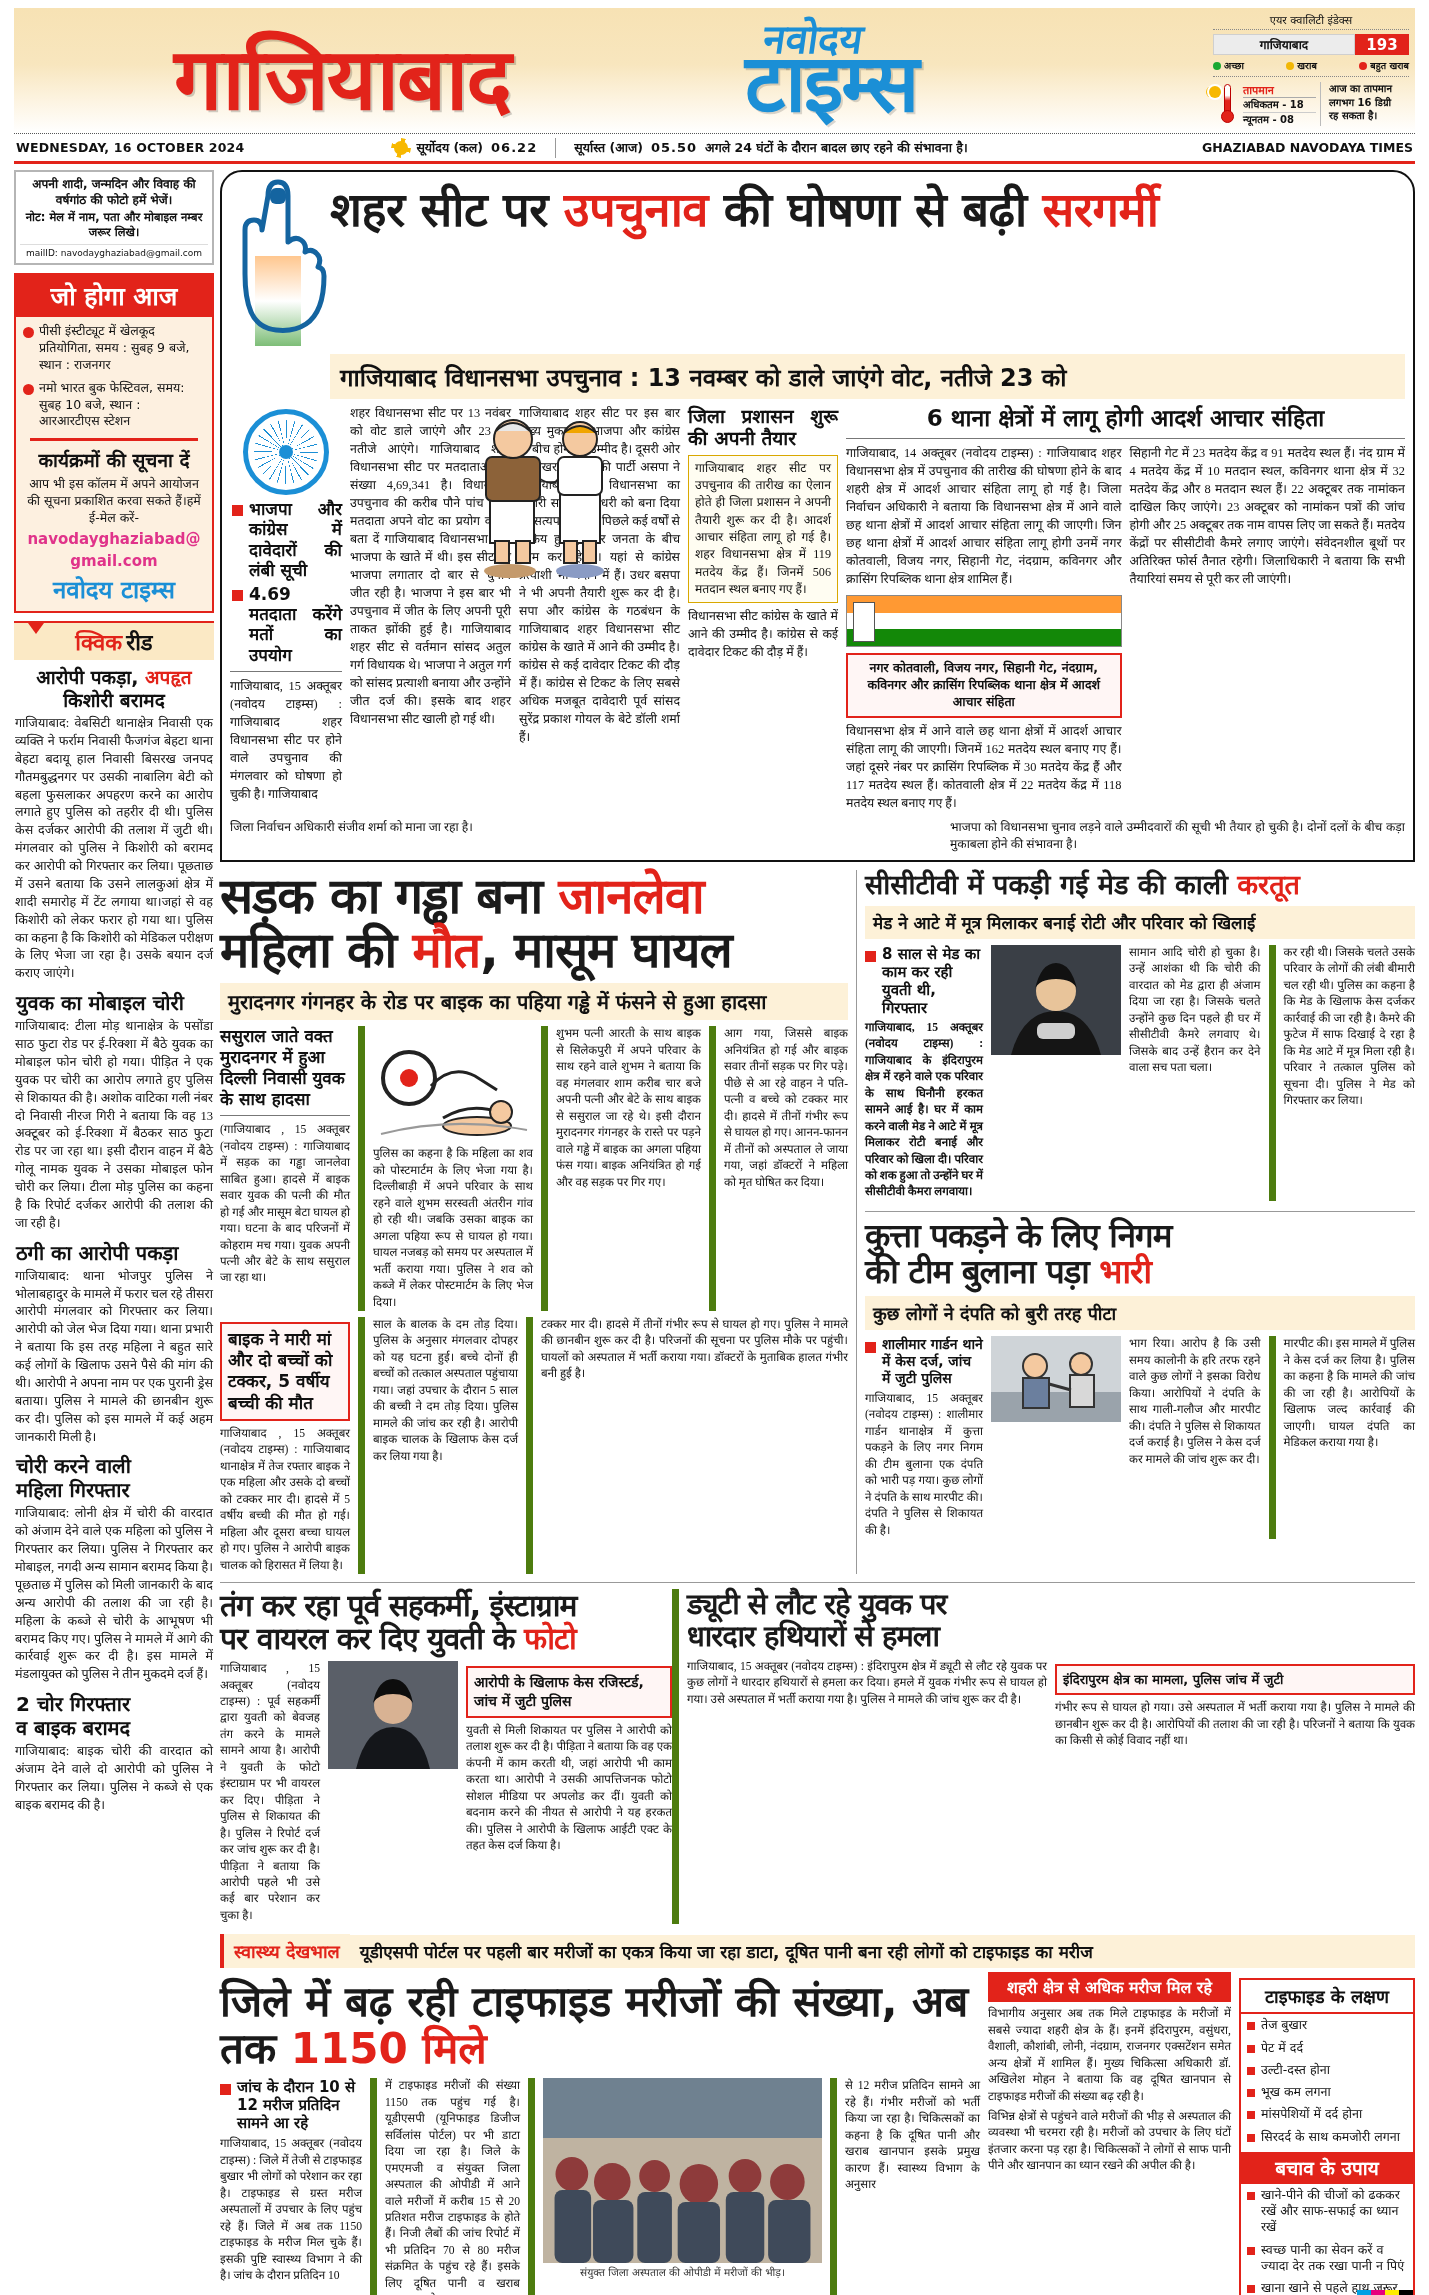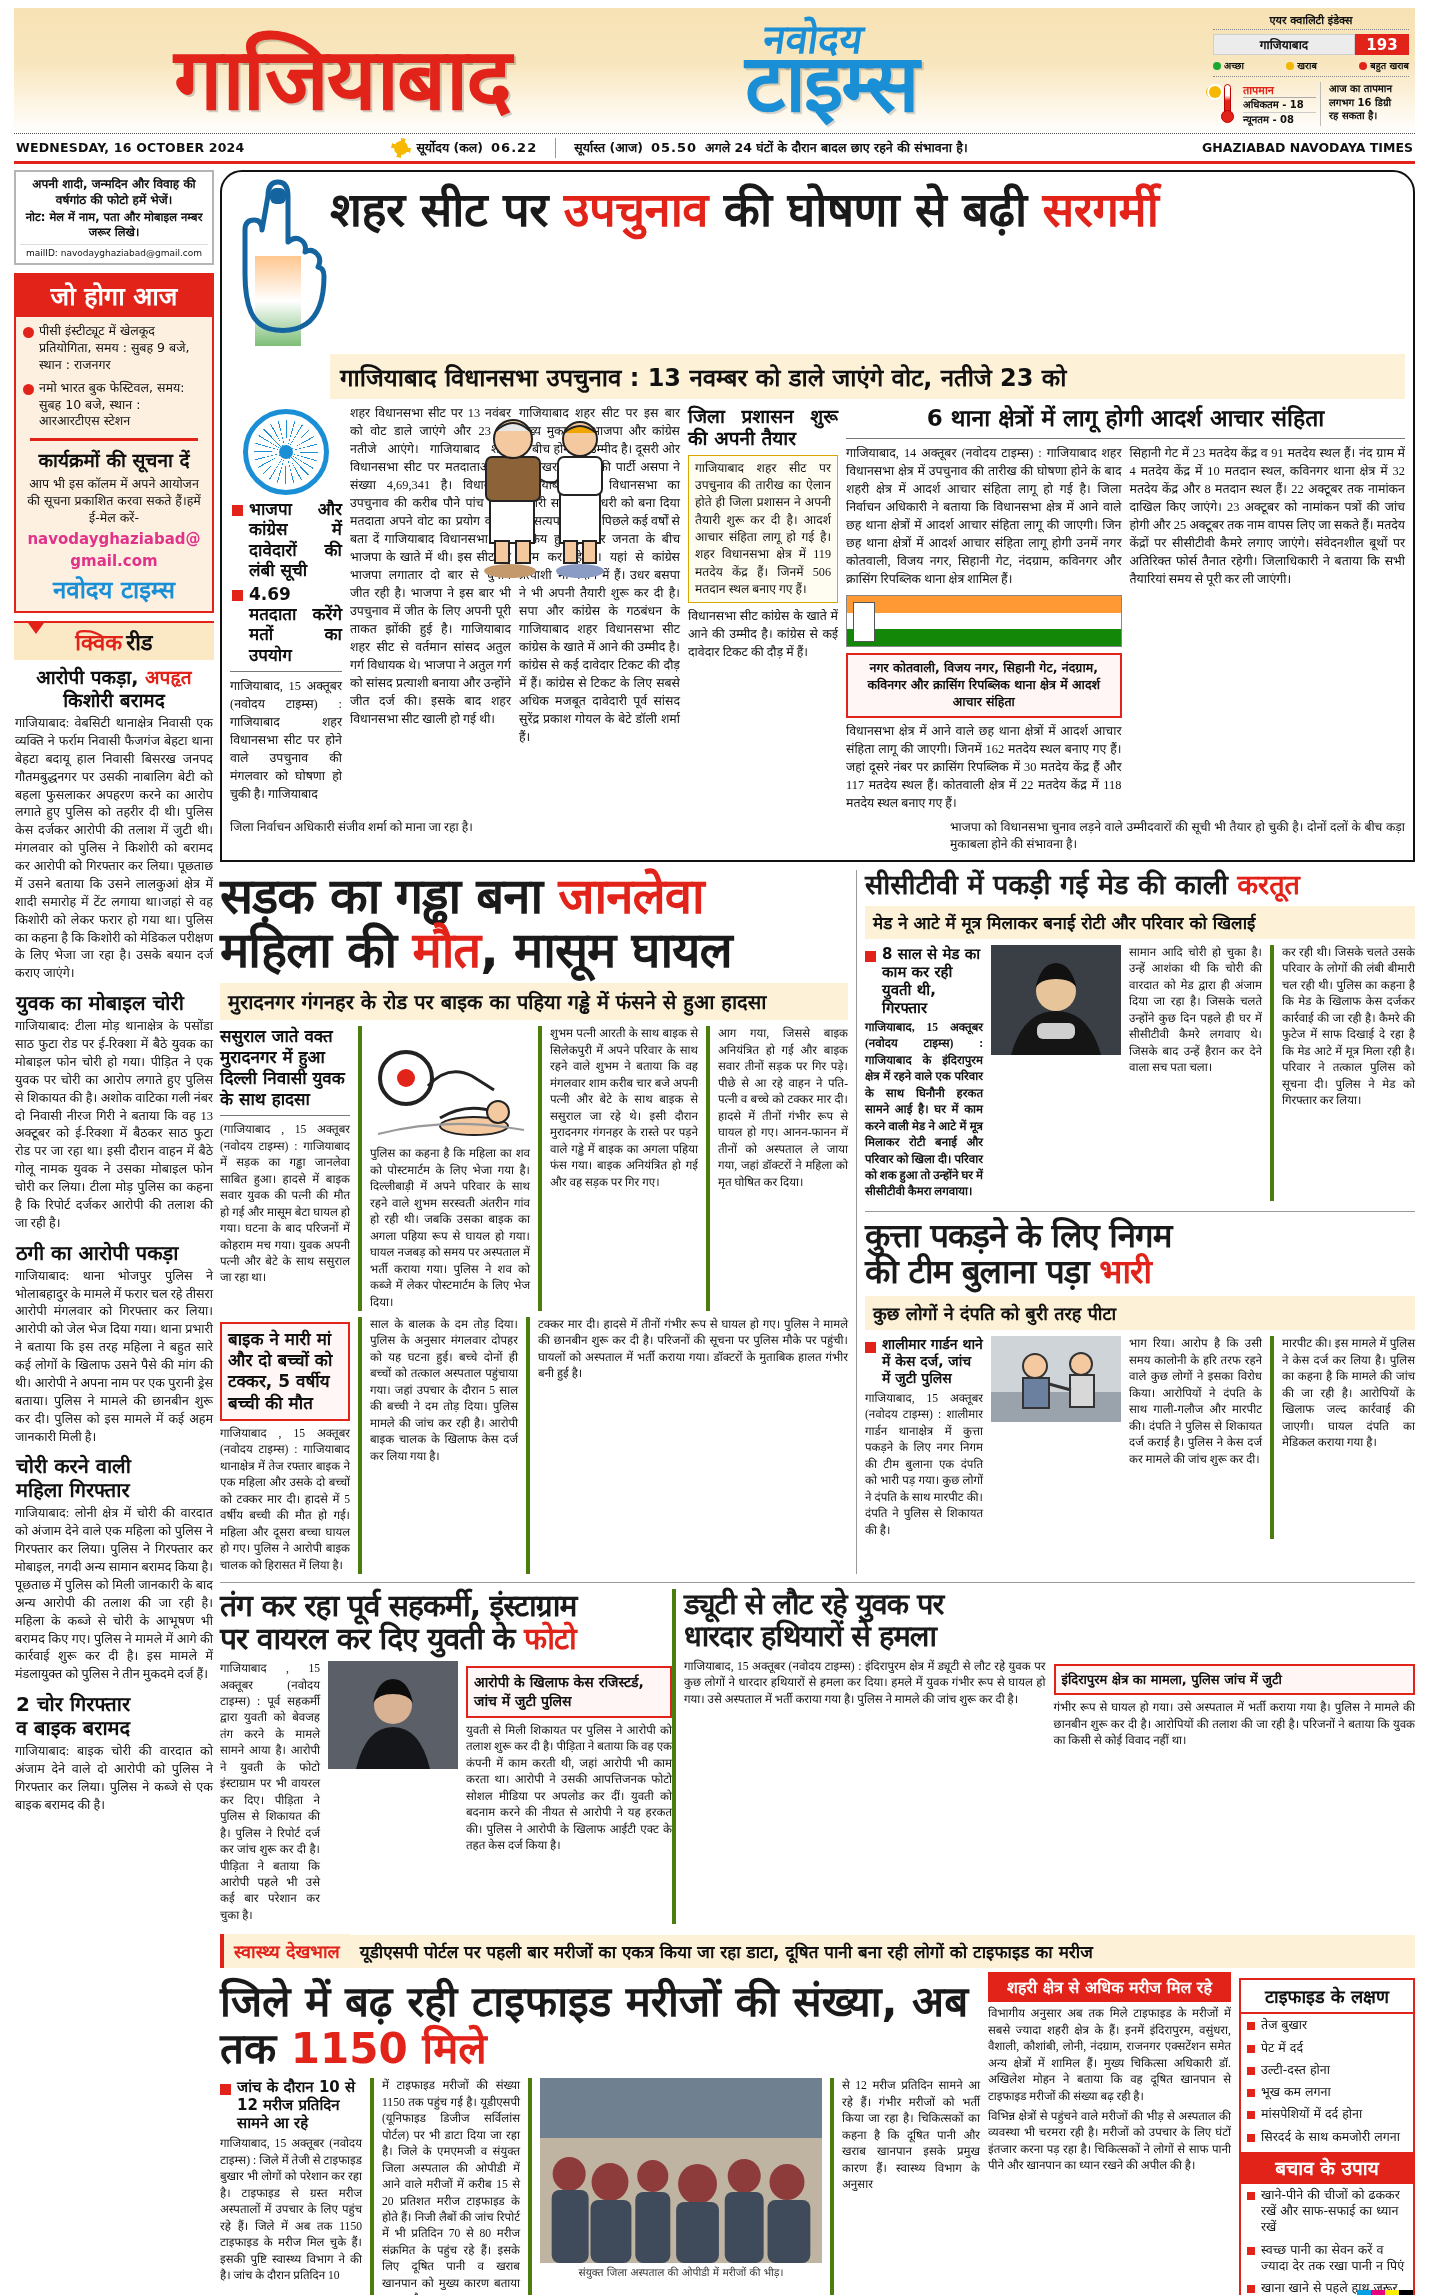--- a/index.html
+++ b/index.html
@@ -45,21 +45,21 @@
     position:absolute; left:600px; top:-4px;
     font-family:"DejaVu Sans", sans-serif;
     font-size: 40px; font-weight: 900; color:#1b8fd6;
     transform: skewX(-8deg); white-space:nowrap;
   }
 
   
   .aqi-block { position:absolute; right:6px; top:4px; width:196px; }
   .aqi-title {
     text-align:center; font-family:"DejaVu Sans",sans-serif;
-    font-size:11px; font-weight:700; color:#111; padding-bottom:2px;
+    font-size:11px; font-weight:400; color:#111; padding-bottom:2px;
     border-bottom:1px dotted #888;
   }
   .aqi-row { display:flex; align-items:stretch; margin-top:4px; height:21px; }
   .aqi-city {
     flex:1; background:#ececec; border:1px solid #cfcfcf;
     display:flex; align-items:center; justify-content:center;
     font-family:"DejaVu Sans",sans-serif; font-size:12px; font-weight:700; color:#111;
   }
   .aqi-val {
     width:54px; background:#e2231a; color:#fff;
@@ -198,21 +198,21 @@
       font-size:27px; line-height:1.12;}
   .mid-h .hl { color:#e2231a; }
   .photo { background:linear-gradient(150deg,#cfd6dd,#9aa6b2); position:relative; overflow:hidden;}
   .photo.p-dark{background:linear-gradient(150deg,#4a4f56,#20242a);}
   .photo.p-warm{background:linear-gradient(150deg,#d8c3a8,#8e7a63);}
   .photo.p-crowd{background:linear-gradient(150deg,#b8a691,#6f6354);}
   .cap { font-family:"DejaVu Sans",sans-serif; font-size:10.5px; color:#333; text-align:center; padding-top:2px;}
 
   .sec3 { display:flex; margin-top:8px; border-top:1px solid #999; padding-top:6px;}
   .colflex { display:flex; gap:8px; }
-  .dv { border-left:4px solid #4d7c0f; padding-left:8px; }
+  .dv { border-left:7px solid #4d7c0f; padding-left:8px; }
 
   
   .health-band { display:flex; align-items:center; margin-top:10px; }
   .hb-tag { background:#fdf1d8; border-left:4px solid #e2231a;
       font-family:"DejaVu Sans",sans-serif; font-size:18px; font-weight:700; color:#e2231a;
       padding:5px 10px; }
   .hb-txt { flex:1; background:#fdf1d8; padding:5px 10px;
       font-family:"DejaVu Sans",sans-serif; font-size:17px; font-weight:700; color:#111;}
   .health-h { font-family:"DejaVu Sans",sans-serif; font-weight:900; font-size:42px;
       color:#1a1a1a; line-height:1.12; margin-top:6px;}

